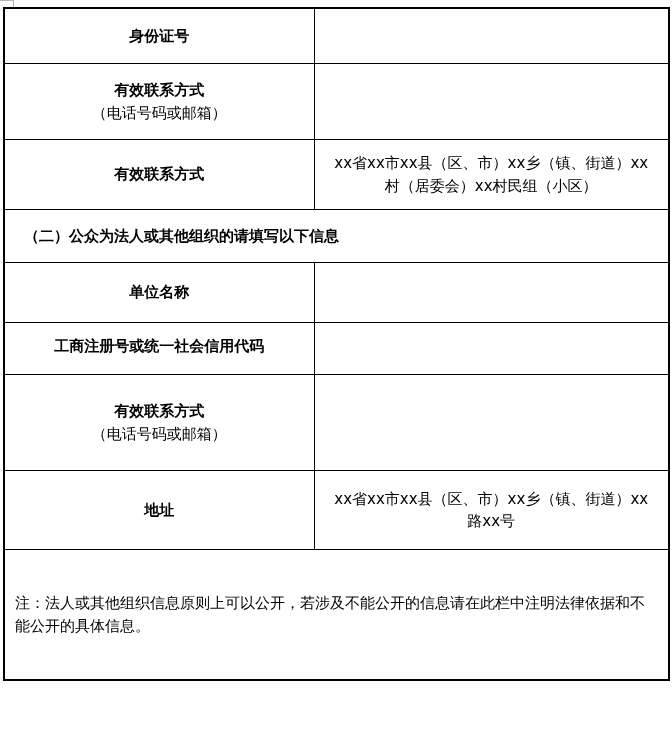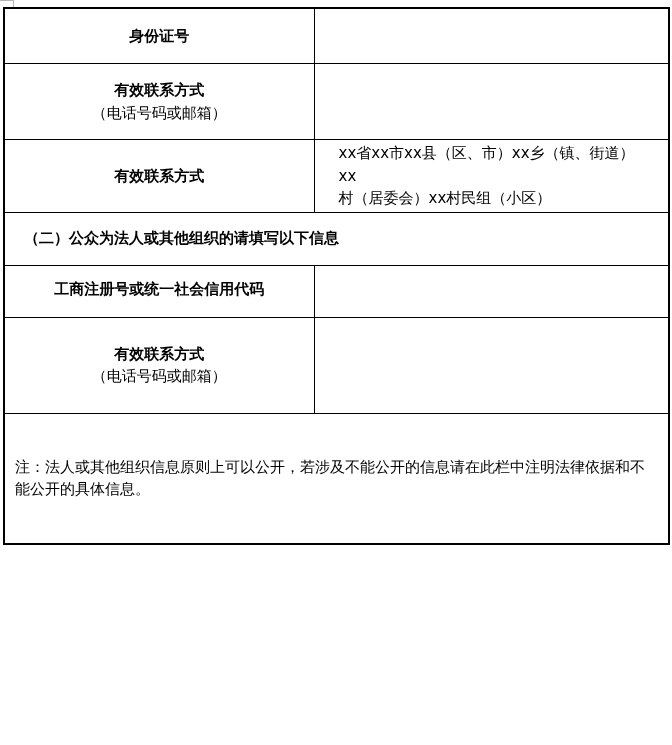--- a/index.html
+++ b/index.html
@@ -43,22 +43,22 @@
     line-height: 1.5;
     overflow: hidden;
   }
   td.label-cell {
     text-align: center;
     padding: 2px 6px;
   }
   .lbl { font-weight: bold; }
   .sublbl { font-weight: normal; }
   td.value-cell {
-    text-align: left;
-    padding: 2px 24px;
+    text-align: center;
+    padding: 2px 12px;
     white-space: pre-line;
   }
   td.value-cell.shift-down { padding-top: 26px; }
   td.section-cell {
     font-weight: bold;
     text-align: left;
     padding: 2px 19px;
   }
   td.note-cell {
     text-align: left;
@@ -112,36 +112,49 @@
         </td>
         <td class="value-cell">xx省xx市xx县（区、市）xx乡（镇、街道）xx
 村（居委会）xx村民组（小区）</td>
       </tr>
 
 
       <tr class="h48">
         <td class="section-cell" colspan="2">（二）公众为法人或其他组织的请填写以下信息</td>
       </tr>
 
+      <tr class="h55">
+        <td class="label-cell">
+          <div class="lbl">单位名称</div>
+        </td>
+        <td class="value-cell"></td>
+      </tr>
 
       <tr class="h47">
         <td class="label-cell">
           <div class="lbl">工商注册号或统一社会信用代码</div>
         </td>
         <td class="value-cell"></td>
       </tr>
 
       <tr class="h91">
         <td class="label-cell">
           <div class="lbl">有效联系方式</div>
           <div class="sublbl">（电话号码或邮箱）</div>
         </td>
         <td class="value-cell"></td>
       </tr>
 
+      <tr class="h74">
+        <td class="label-cell">
+          <div class="lbl">地址</div>
+        </td>
+        <td class="value-cell">xx省xx市xx县（区、市）xx乡（镇、街道）xx
+路xx号</td>
+      </tr>
 
       <tr class="h125">
         <td class="note-cell" colspan="2">注：法人或其他组织信息原则上可以公开，若涉及不能公开的信息请在此栏中注明法律依据和不
 能公开的具体信息。</td>
       </tr>
 
     </tbody>
   </table>
 </div>
 

